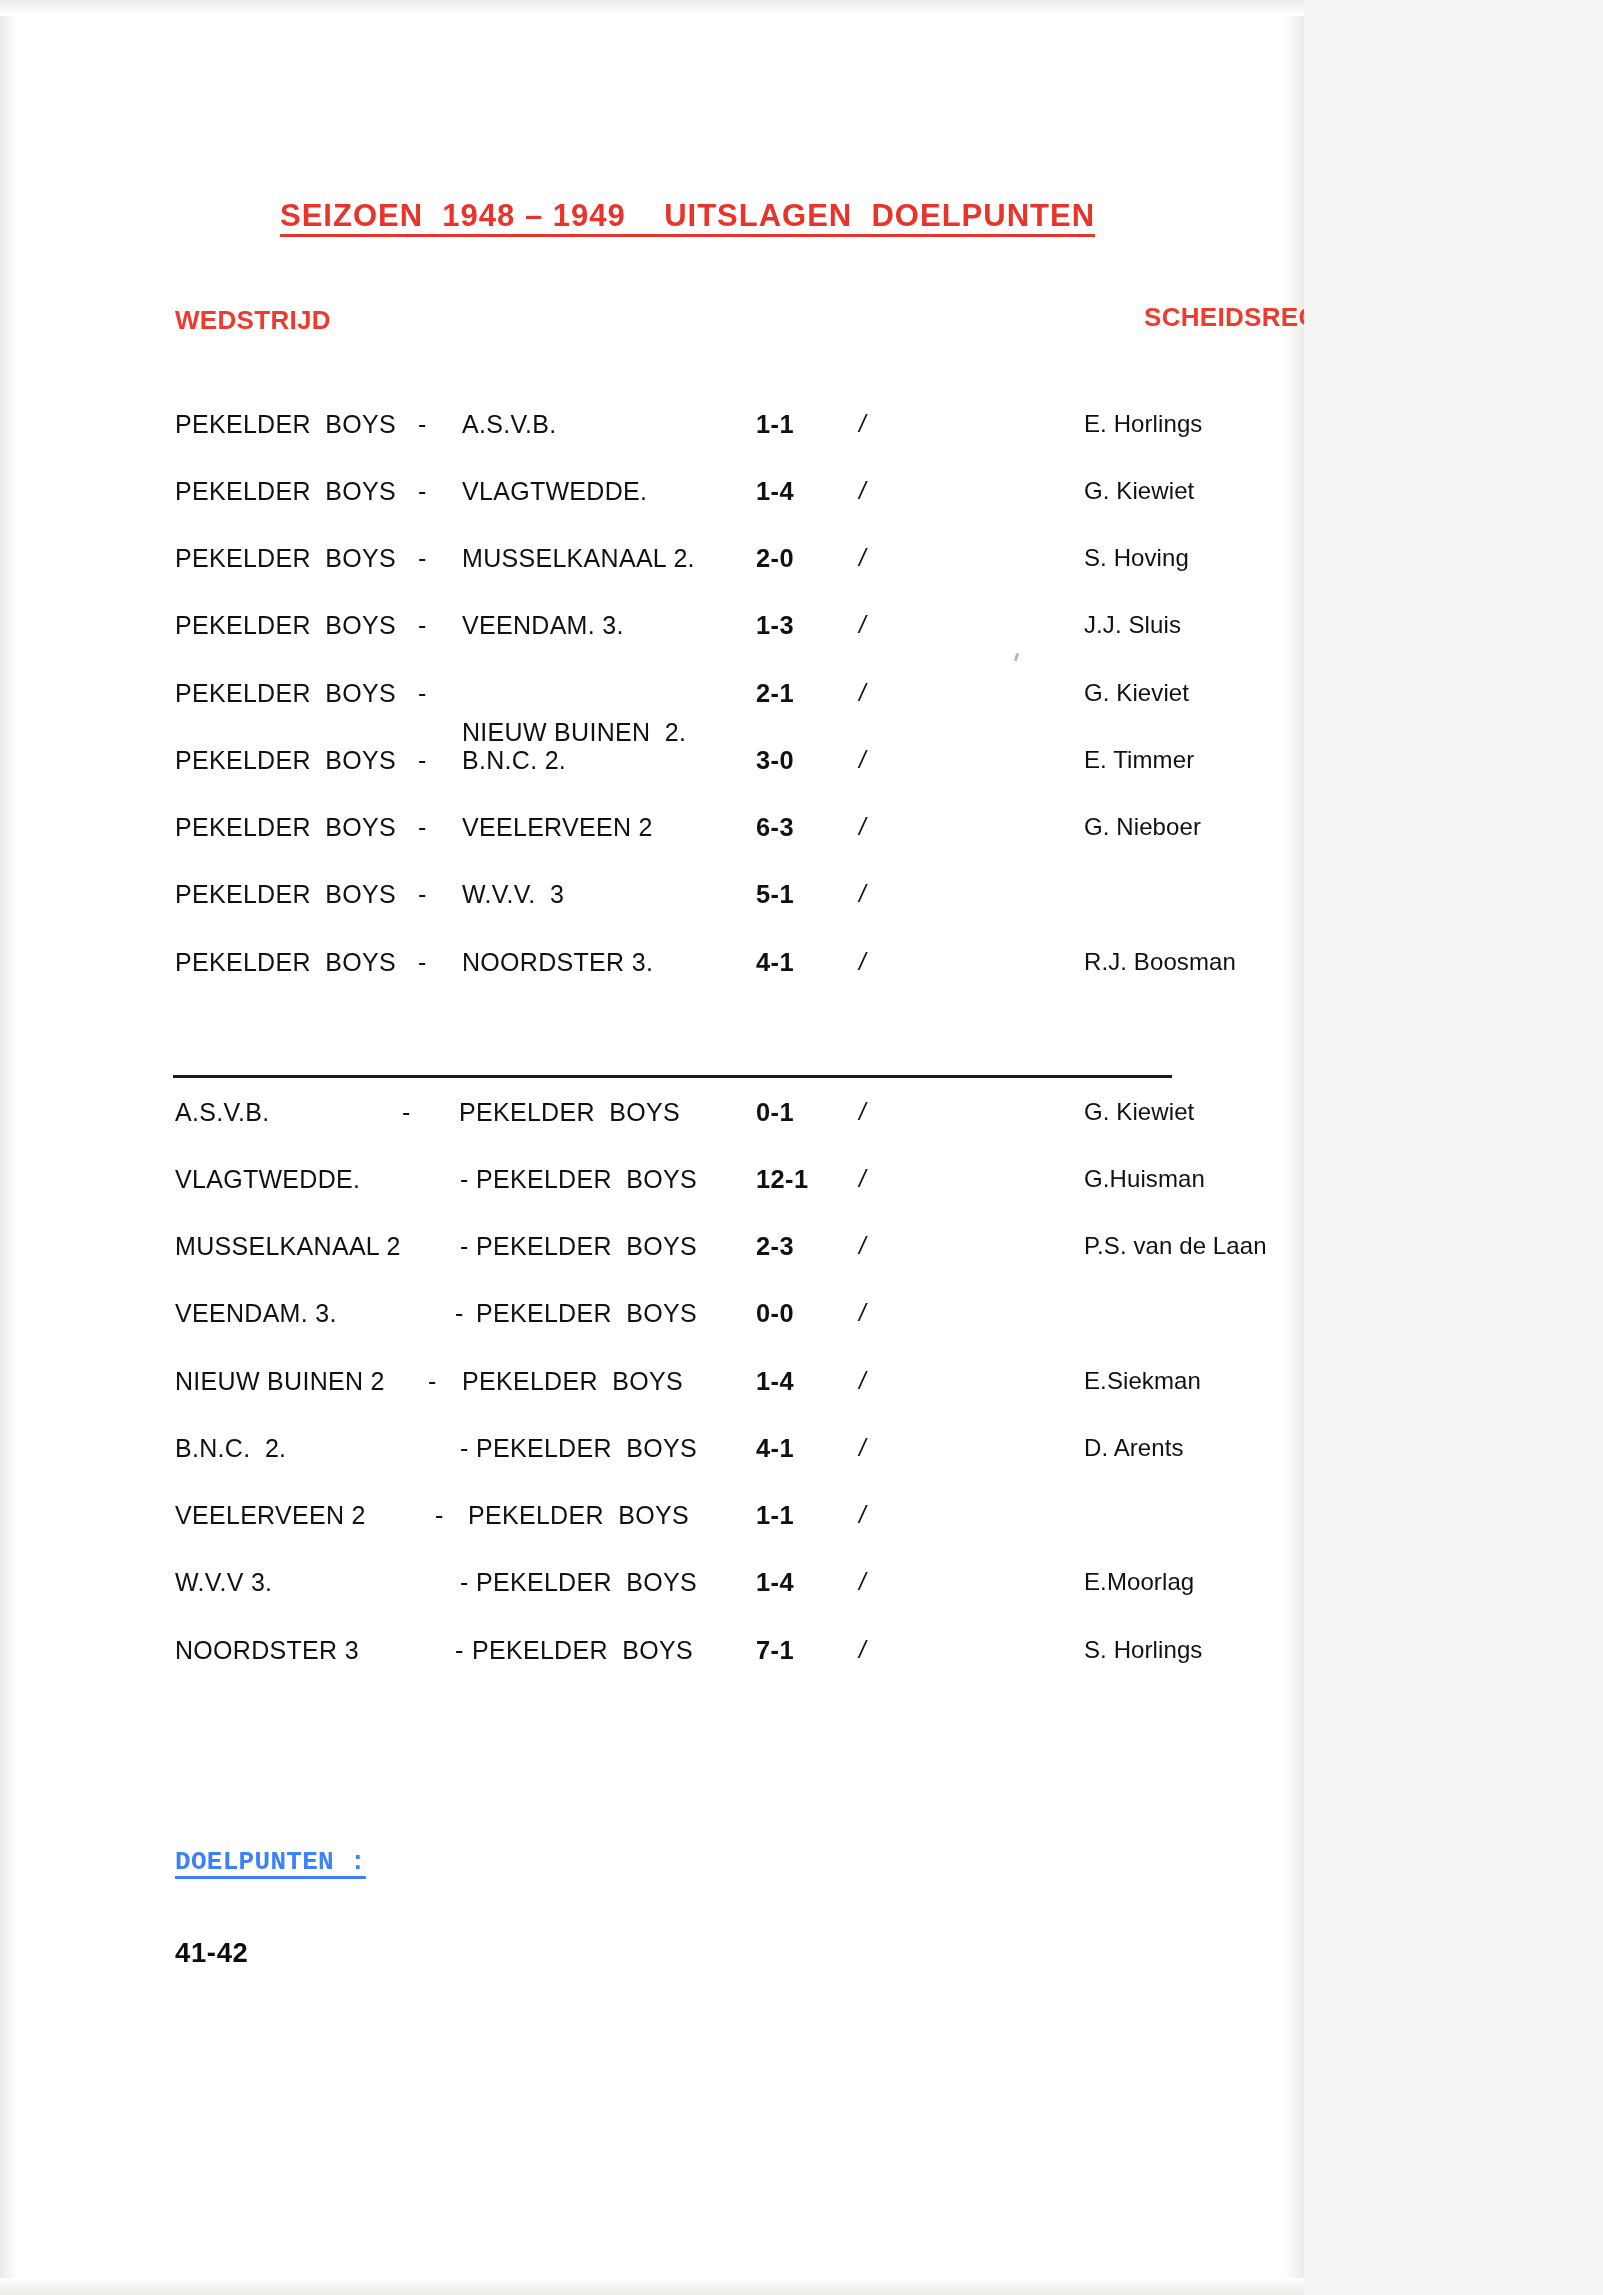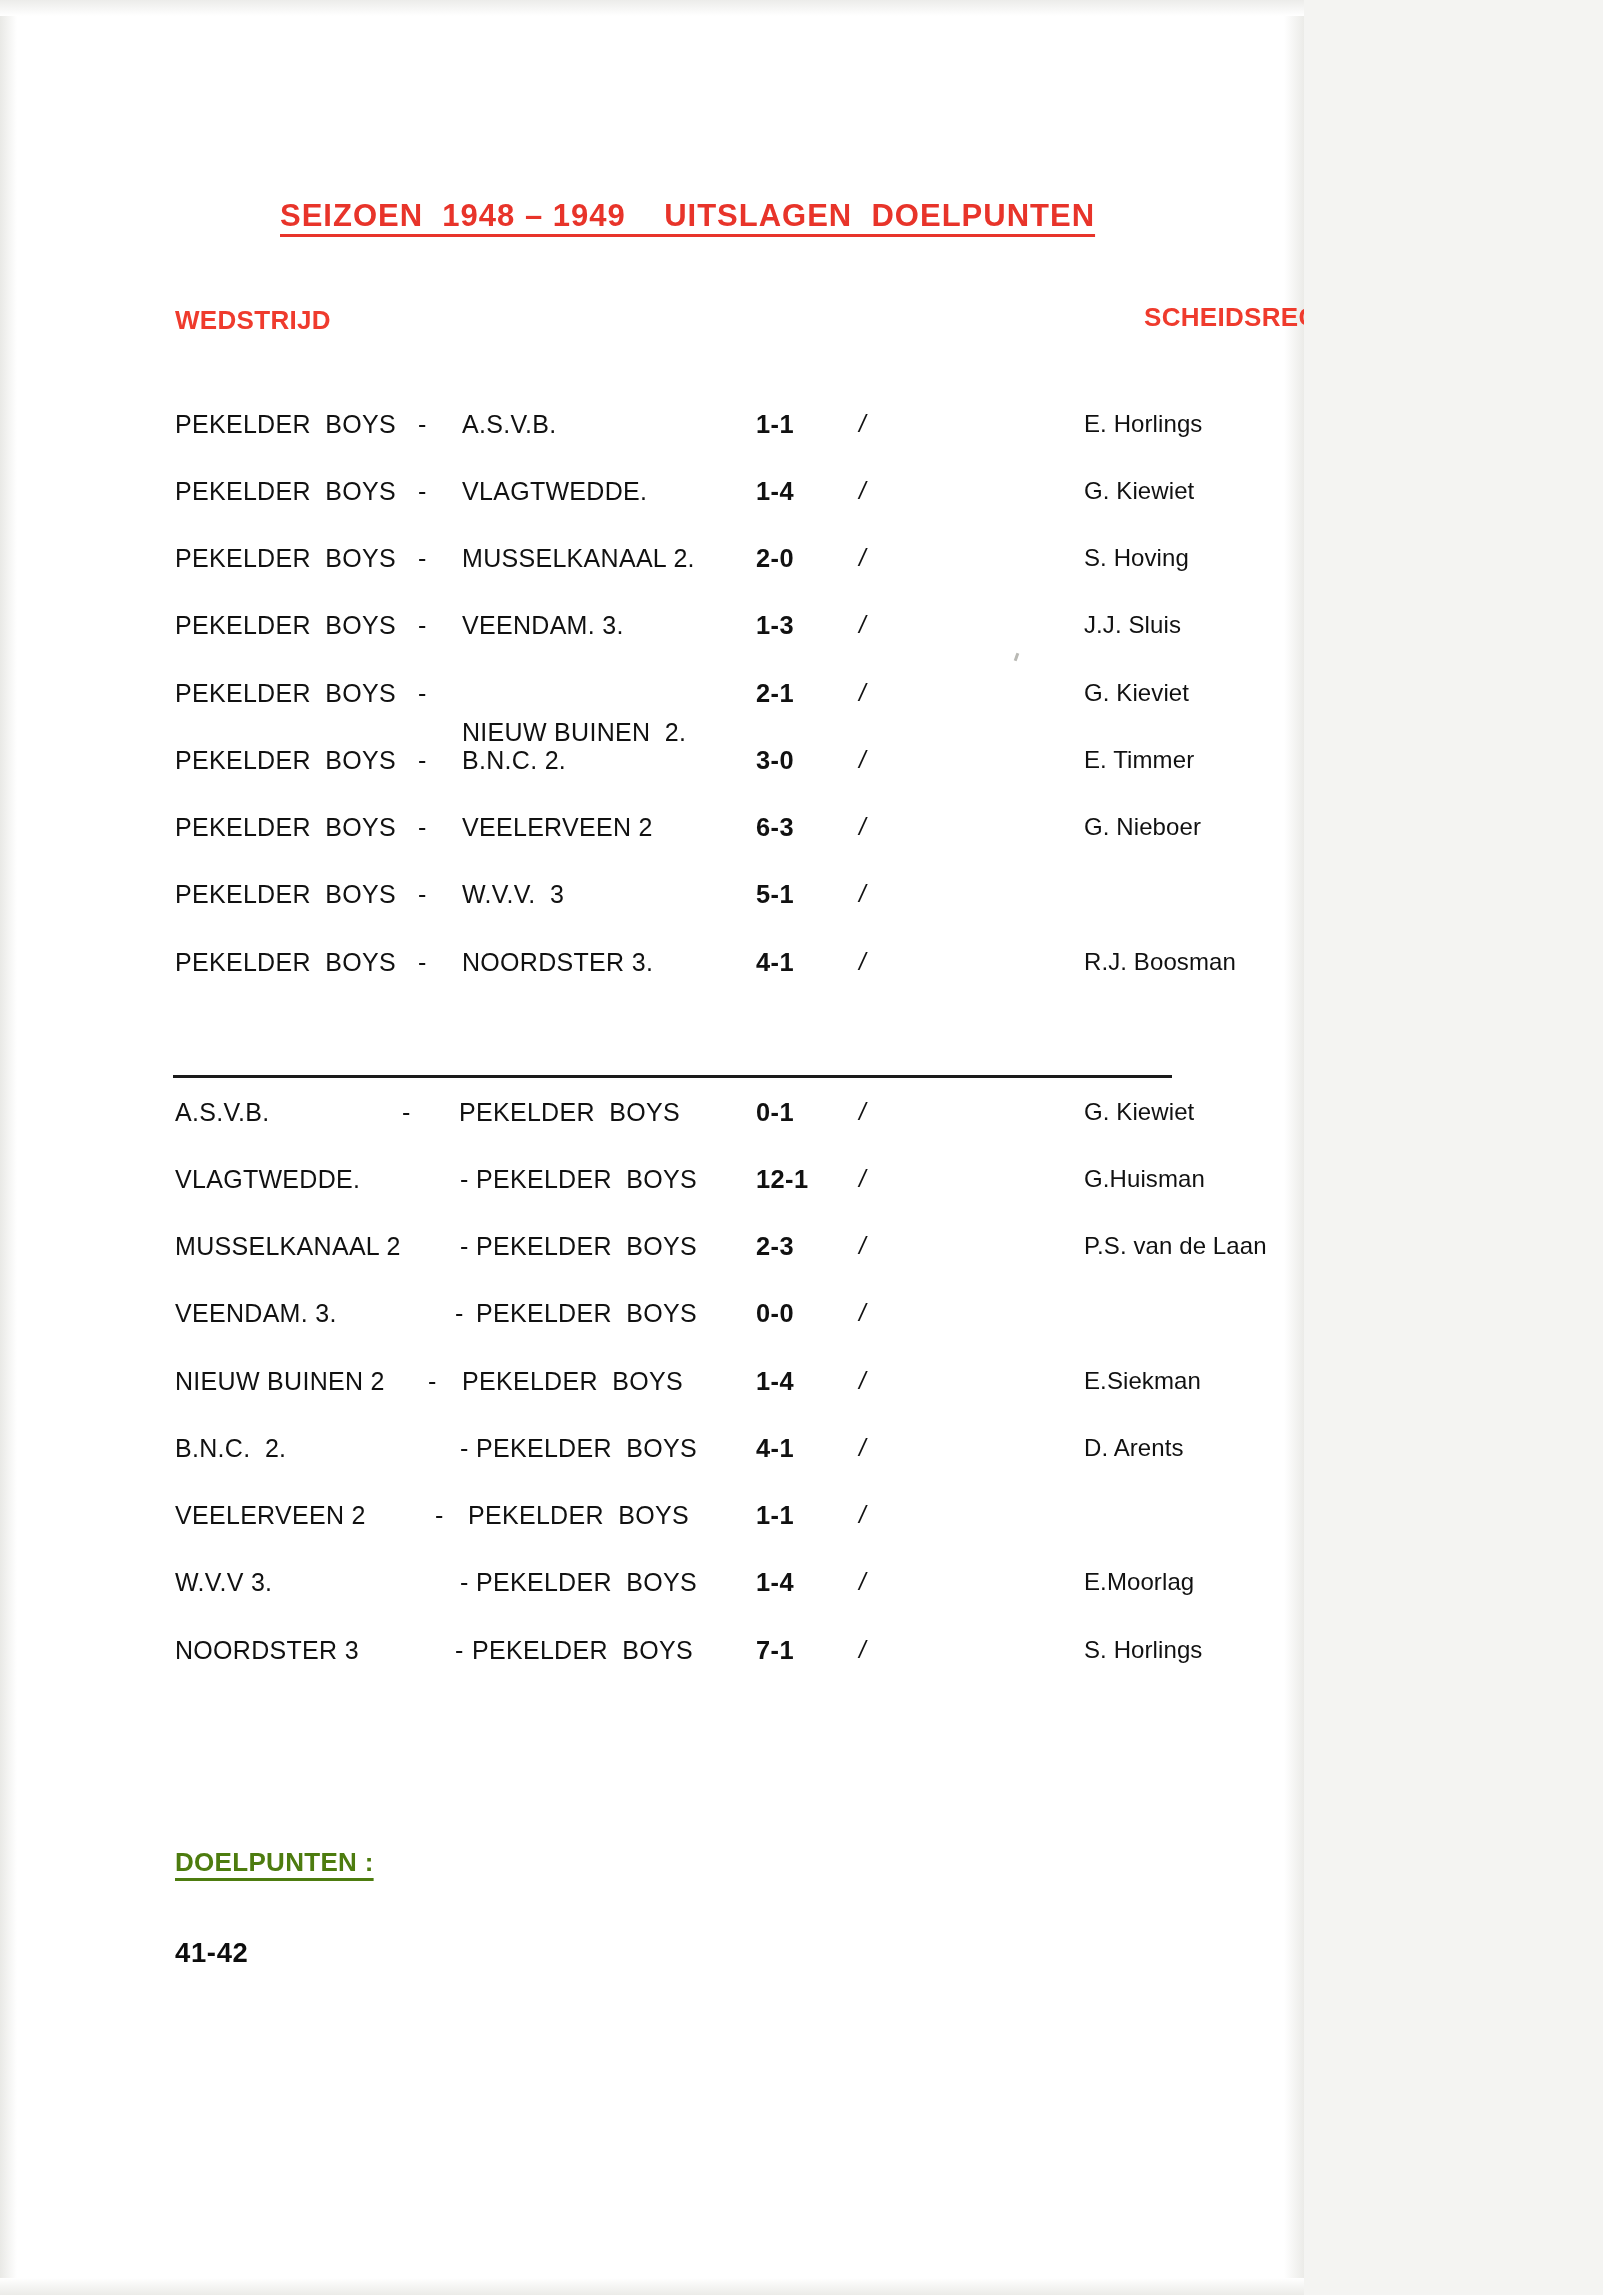--- a/index.html
+++ b/index.html
@@ -102,26 +102,27 @@
     height: 2.7px;
     background: #1a1a1a;
   }
 
   .doelpunten-label {
     position: absolute;
     left: 175px;
     top: 1847px;
     font-size: 26px;
     font-weight: bold;
-    color: #4d7c0f;
+    color: #3b82f6;
     letter-spacing: 0.3px;
     text-decoration: underline;
     text-underline-offset: 6.7px;
     text-decoration-thickness: 2.7px;
     white-space: pre;
+    font-family: Liberation Mono, monospace;
   }
   .doelpunten-total {
     position: absolute;
     left: 175px;
     top: 1930px;
     font-size: 27.4px;
     font-weight: bold;
     color: #0d0d0d;
     letter-spacing: 0.7px;
     white-space: pre;

